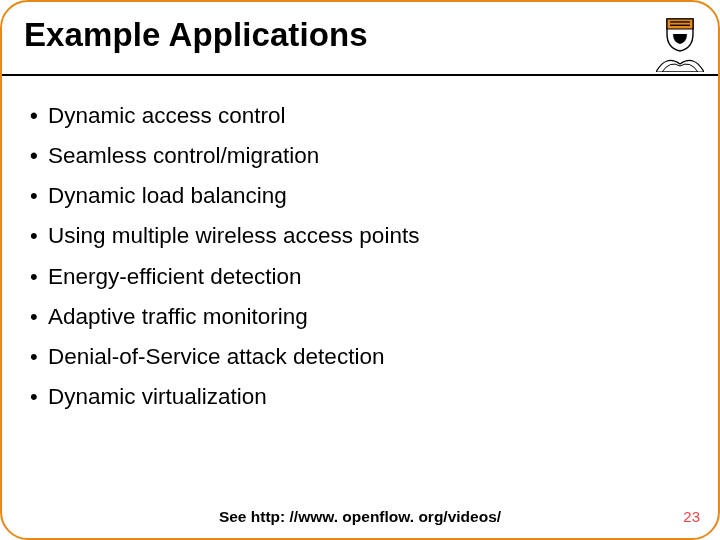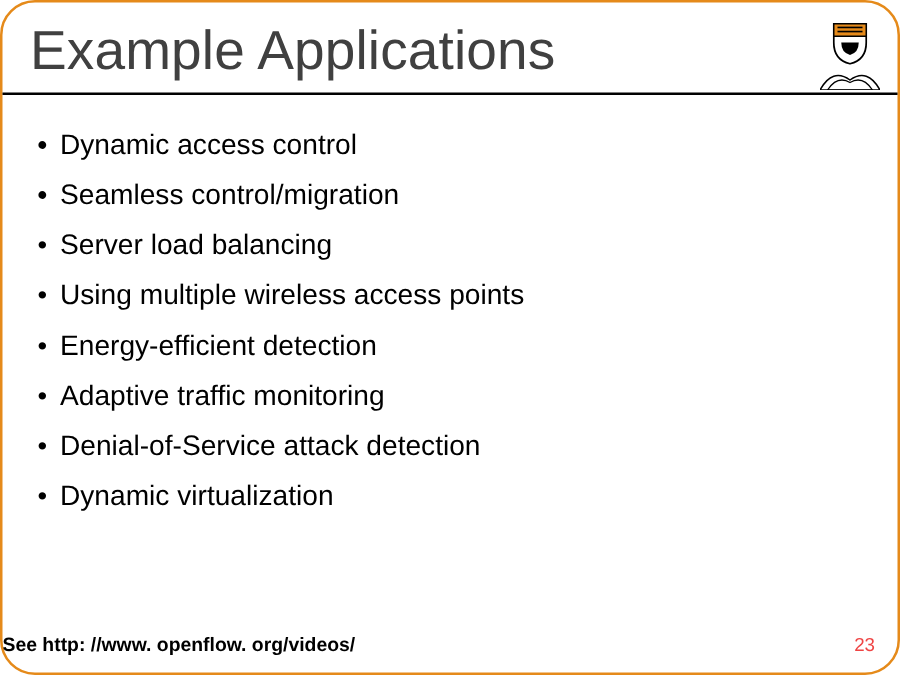--- a/index.html
+++ b/index.html
@@ -9,23 +9,23 @@
     background: #fff;
     border: 2.5px solid #e58a1a;
     border-radius: 28px;
     position: relative;
   }
   .header {
     position: relative;
     height: 74px;
   }
   .title {
-    font-size: 44px;
-    font-weight: normal;
-    color: #404040;
+    font-size: 33px;
+    font-weight: bold;
+    color: #000000;
     padding: 14px 0 0 22px;
     letter-spacing: 0.1px;
   }
   .divider {
     position: absolute;
     left: 0; right: 0; bottom: 0;
     border-top: 2.5px solid #000;
   }
   .logo {
     position: absolute;
@@ -59,21 +59,21 @@
   .bullet.bold { font-weight: bold; }
   .item {
     font-size: 22.5px;
     line-height: 1.25;
     color: #000;
   }
   .item.bold { font-weight: normal; }
   .footer-text {
     position: absolute;
     bottom: 12px; left: 0; right: 0;
-    text-align: left;
+    text-align: center;
     font-size: 15.5px;
     font-weight: bold;
     color: #000;
   }
   .page-num {
     position: absolute;
     right: 18px; bottom: 13px;
     font-size: 15px;
     color: #ef4444;
   }
@@ -104,21 +104,21 @@
     <div class="row">
       <div class="bullet bold">•</div>
       <div class="item bold">Dynamic access control</div>
     </div>
     <div class="row">
       <div class="bullet bold">•</div>
       <div class="item bold">Seamless control/migration</div>
     </div>
     <div class="row">
       <div class="bullet">•</div>
-      <div class="item">Server load balancing</div>
+      <div class="item">Dynamic load balancing</div>
     </div>
     <div class="row">
       <div class="bullet">•</div>
       <div class="item">Using multiple wireless access points</div>
     </div>
     <div class="row">
       <div class="bullet">•</div>
       <div class="item">Energy-efficient detection</div>
     </div>
     <div class="row">

